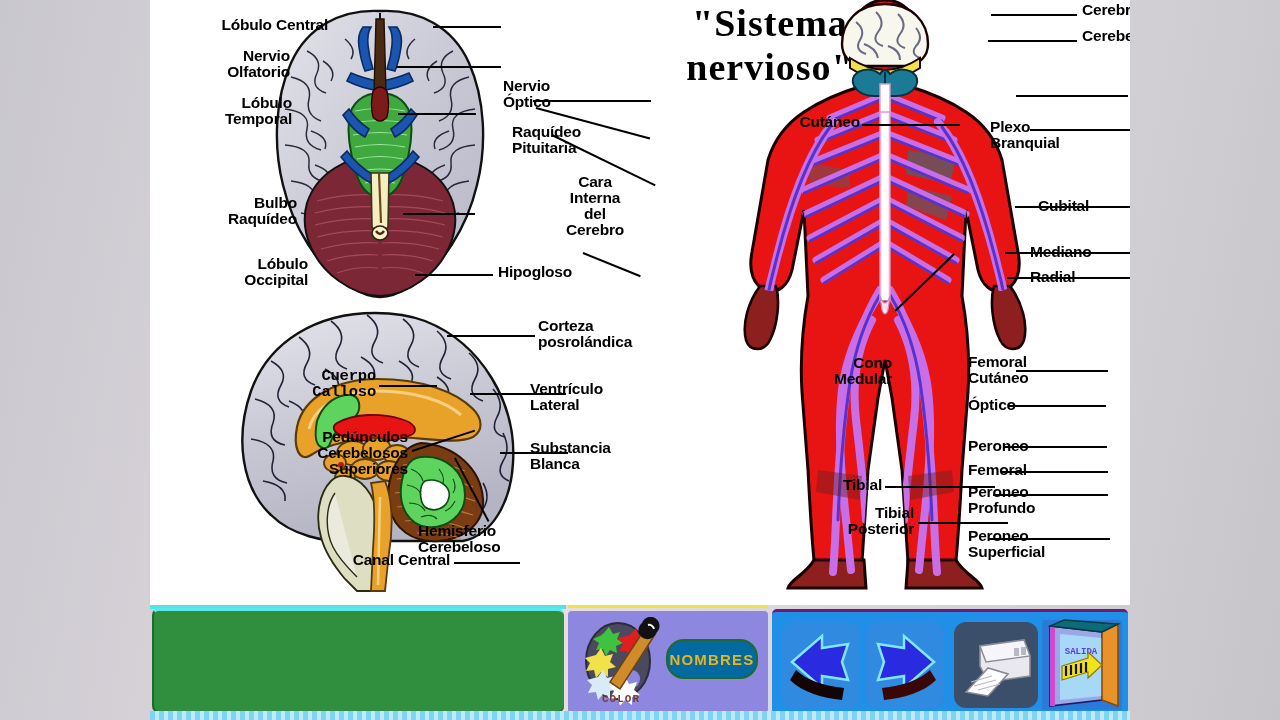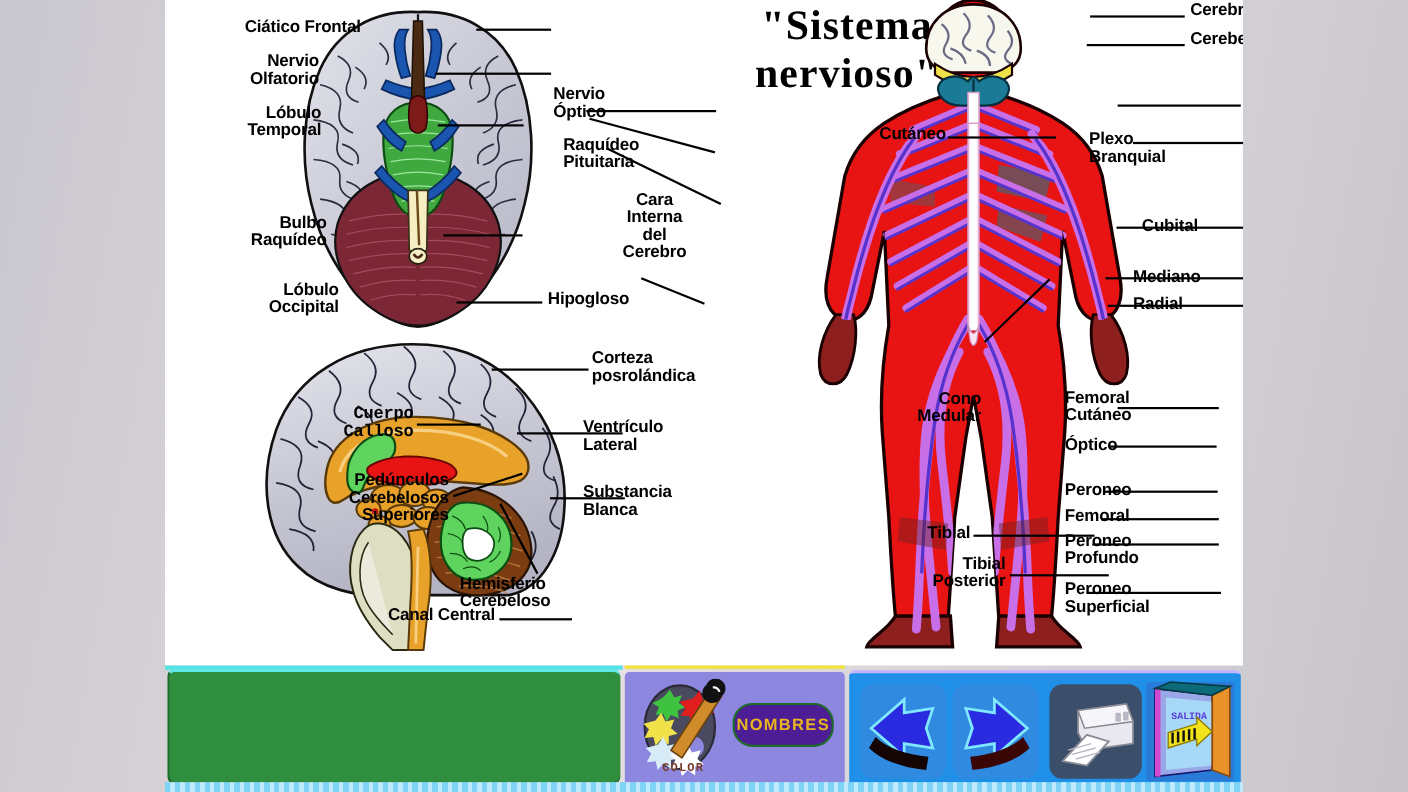--- a/index.html
+++ b/index.html
@@ -56,31 +56,31 @@
   .tb-yellowline { position:absolute; left:418px; top:0; width:200px; height:3px; background:#f2e23a; }
 
   .palette-wrap { position:absolute; left:14px; top:6px; width:78px; height:88px; }
   .palette-text {
     position:absolute; left:14px; top:82px; width:78px; text-align:center;
     font-size:11px; font-weight:700; color:#7a3b2e; letter-spacing:1px;
     font-family:"Liberation Mono", monospace;
   }
   .nombres-btn {
     position:absolute; left:98px; top:28px; width:92px; height:40px;
-    background:#4c1d95; border:2px solid #1f6b2a; border-radius:18px;
+    background:#0369a1; border:2px solid #1f6b2a; border-radius:18px;
     display:flex; align-items:center; justify-content:center;
   }
   .nombres-btn span {
     color:#e8b41f; font-size:15px; font-weight:700; letter-spacing:1.2px;
   }
 
   .tb-blue {
     position:absolute; left:622px; top:4px; width:356px; height:106px;
     background:#1f8fe8; border-radius:5px;
-    border-top:3px solid #c4b5fd;
+    border-top:3px solid #701a75;
   }
   .tb-btn {
     position:absolute; top:10px; width:78px; height:86px; border-radius:12px;
   }
   .tb-btn.arrows { background:#2f8ae0; }
   .tb-btn.print  { background:#3b4f6b; width:84px; height:86px; border-radius:12px; }
   .tb-btn.exit   { background:#1f8fe8; width:84px; height:94px; top:6px; border-radius:4px; }
 
   #btn-back { left:10px; }
   #btn-fwd  { left:94px; }
@@ -208,21 +208,21 @@
   <div class="ld" style="left:283px;top:26px;width:68px;"></div>
   <div class="ld" style="left:246px;top:66px;width:105px;"></div>
   <div class="ld" style="left:248px;top:113px;width:78px;"></div>
   <div class="ld" style="left:253px;top:213px;width:72px;"></div>
   <div class="ld" style="left:265px;top:274px;width:78px;"></div>
   <div class="ld" style="left:383px;top:100px;width:118px;"></div>
   <div class="ld" style="left:386px;top:107px;width:118px;transform:rotate(15deg);"></div>
   <div class="ld" style="left:402px;top:134px;width:115px;transform:rotate(26deg);"></div>
   <div class="ld" style="left:433px;top:252px;width:62px;transform:rotate(22deg);"></div>
 
-  <div class="lbl r" style="left:10px;top:17px;width:168px;">Ciático Frontal</div>
+  <div class="lbl r" style="left:10px;top:17px;width:168px;">Lóbulo Central</div>
   <div class="lbl r" style="left:10px;top:48px;width:130px;">Nervio
 Olfatorio</div>
   <div class="lbl r" style="left:10px;top:95px;width:132px;">Lóbulo
 Temporal</div>
   <div class="lbl r" style="left:10px;top:195px;width:137px;">Bulbo
 Raquídeo</div>
   <div class="lbl r" style="left:10px;top:256px;width:148px;">Lóbulo
 Occipital</div>
 
   <div class="lbl l" style="left:353px;top:78px;width:120px;">Nervio

